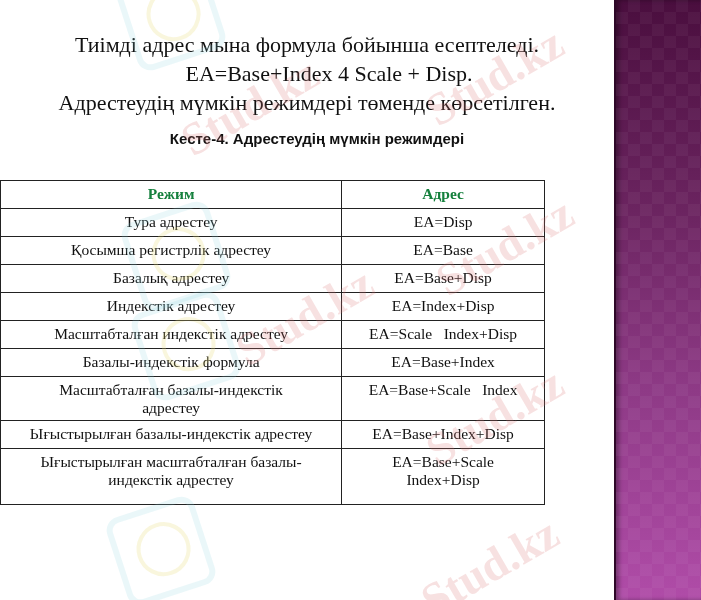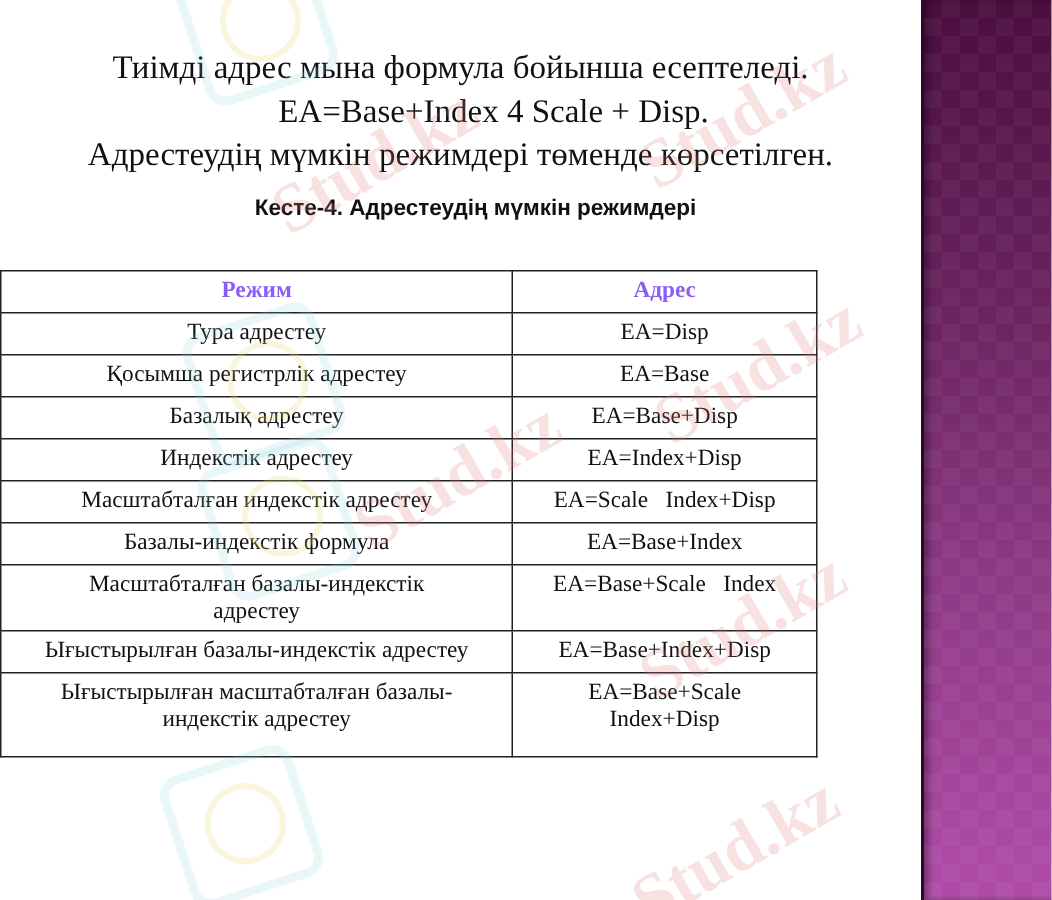--- a/index.html
+++ b/index.html
@@ -45,21 +45,21 @@
       font-family: "Liberation Sans", sans-serif; font-weight: bold; font-size: 15px; z-index: 2;
       padding-left: 20px; box-sizing: border-box;
     }
     table.modes {
       position: absolute; top: 180px; left: 0; width: 545px; border-collapse: collapse; z-index: 2;
       font-size: 15.5px; line-height: 18px;
     }
     table.modes th, table.modes td {
       border: 1.2px solid #222; text-align: center; vertical-align: top; padding: 4px 4px 3px 4px;
     }
-    table.modes th { font-weight: bold; color: #8b5cf6; height: 20px; text-align: center; }
+    table.modes th { font-weight: bold; color: #15803d; height: 20px; text-align: center; }
     table.modes td.c1 { width: 336px; }
     table.modes tr.h1 td { height: 20px; margin-top: 48px; }
     table.modes tr.h2 td { height: 36px; }
     table.modes tr.h3 td { height: 48px; margin-top: 30px; }
   </style>
 </head>
 <body>
 
 <div class="slide">
   <div class="intro">

